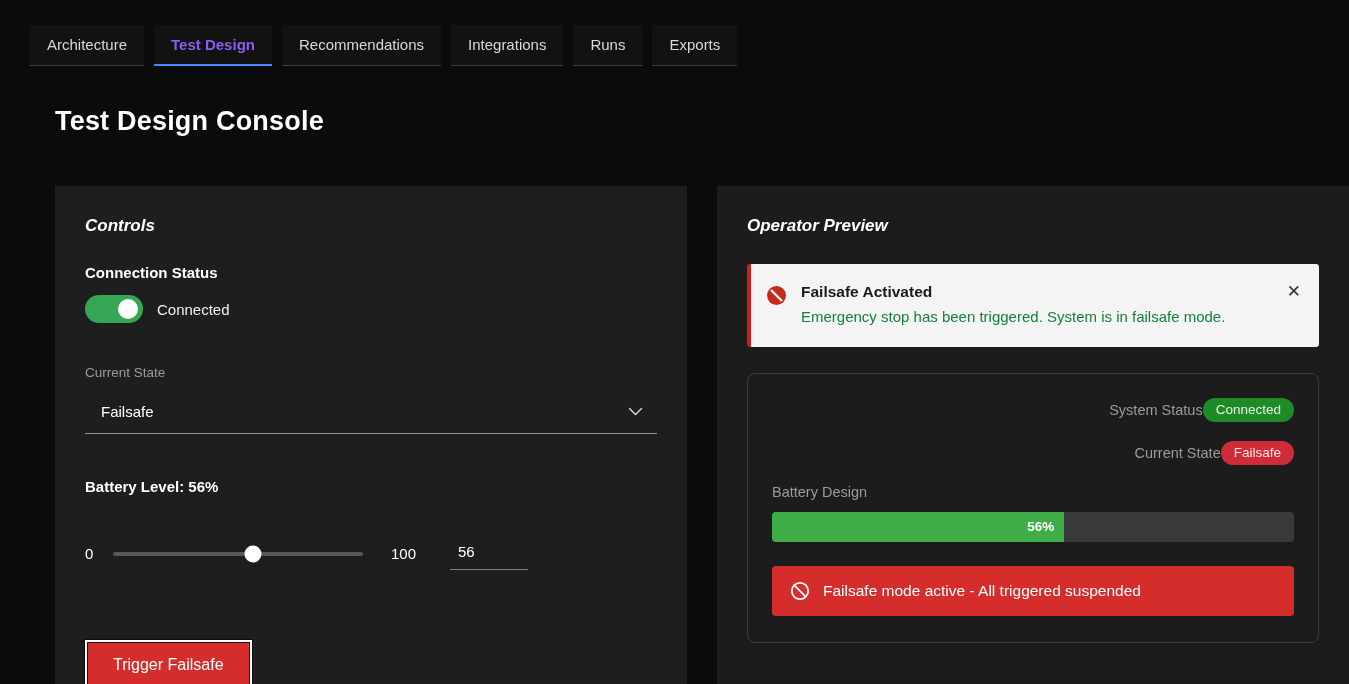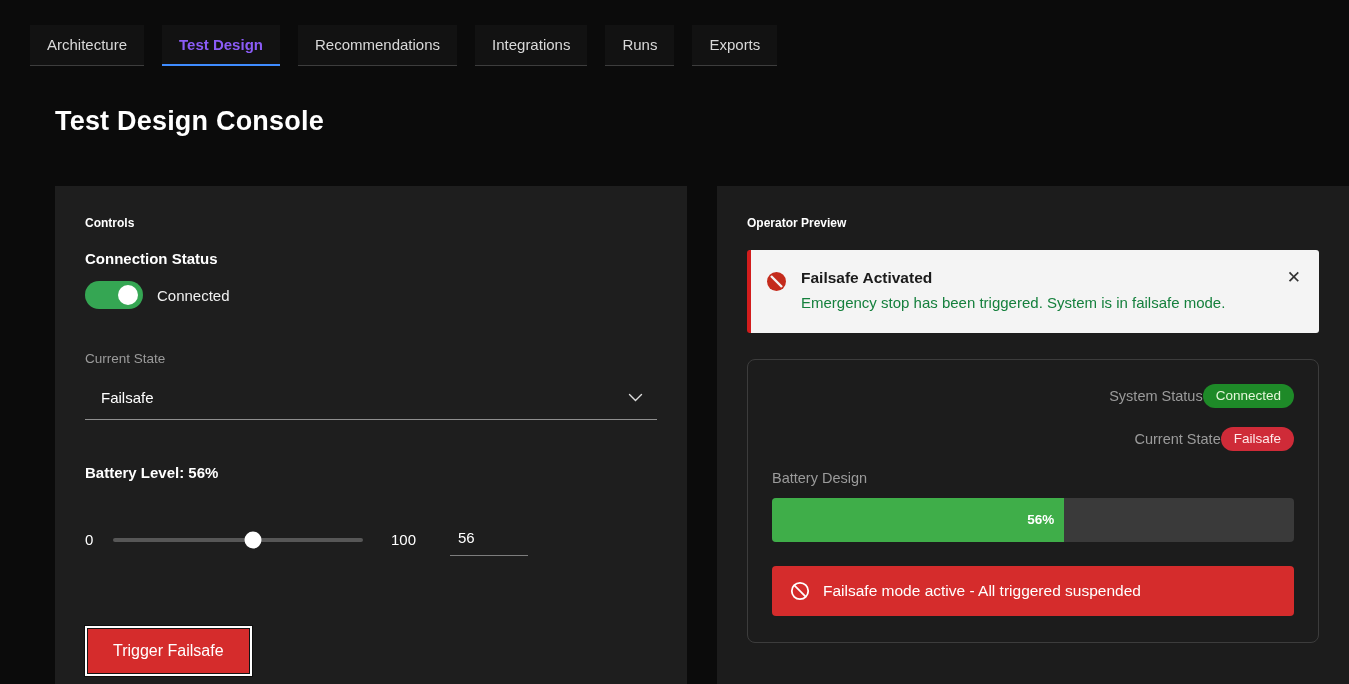--- a/index.html
+++ b/index.html
@@ -4,21 +4,21 @@
 <style>
   * { margin:0; padding:0; box-sizing:border-box; }
   html,body { width:1349px; height:684px; overflow:hidden; }
   body {
     background:#0b0b0b;
     color:#ffffff;
     font-family:"Liberation Sans", sans-serif;
   }
 
   
-  .tabbar { display:flex; gap:18px; padding:25px 0 0 30px; }
+  .tabbar { display:flex; gap:10px; padding:25px 0 0 30px; }
   .tab {
     padding:11px 17px 12px;
     font-size:15px;
     color:#d9d9d9;
     background:#121212;
     border-bottom:1px solid #3d3d3d;
     cursor:pointer;
     white-space:nowrap;
   }
   .tab.active {
@@ -35,21 +35,21 @@
     margin:40px 0 0 55px;
     letter-spacing:0.2px;
   }
 
   
   .panels { display:flex; gap:30px; margin:49px 0 0 55px; height:506px; }
   .panel { background:#1e1e1e; padding:30px; }
   .left-panel  { width:632px; flex:0 0 632px; }
   .right-panel { flex:1; background:#1c1c1c; }
 
-  .panel-heading { font-size:12px; font-weight:700; margin-bottom:20px; }
+  .panel-heading { font-size:17px; font-weight:700; margin-bottom:28px;font-style:italic; }
 
   
   .field-label-bold { font-size:15px; font-weight:700; margin-bottom:14px; }
   .toggle-row { display:flex; align-items:center; gap:14px; }
   .toggle {
     width:58px; height:28px; border-radius:14px;
     background:#35a653; position:relative; cursor:pointer;
     flex:0 0 auto;
   }
   .toggle-knob {
@@ -144,21 +144,21 @@
   .badge {
     font-size:13.5px;
     padding:4px 13px 5px;
     border-radius:12px;
   }
   .badge-green { background:#1e8a28; color:#e4f7d9; }
   .badge-red   { background:#cf2b38; color:#ffe9e9; }
 
   .progress-track {
     margin-top:12px;
-    height:44px;
+    height:30px;
     background:#3a3a3a;
     border-radius:4px;
     overflow:hidden;
   }
   .progress-fill {
     height:100%;
     background:#3fae49;
     display:flex; align-items:center; justify-content:flex-end;
     padding-right:10px;
     font-size:13.5px; font-weight:700; color:#ffffff;

